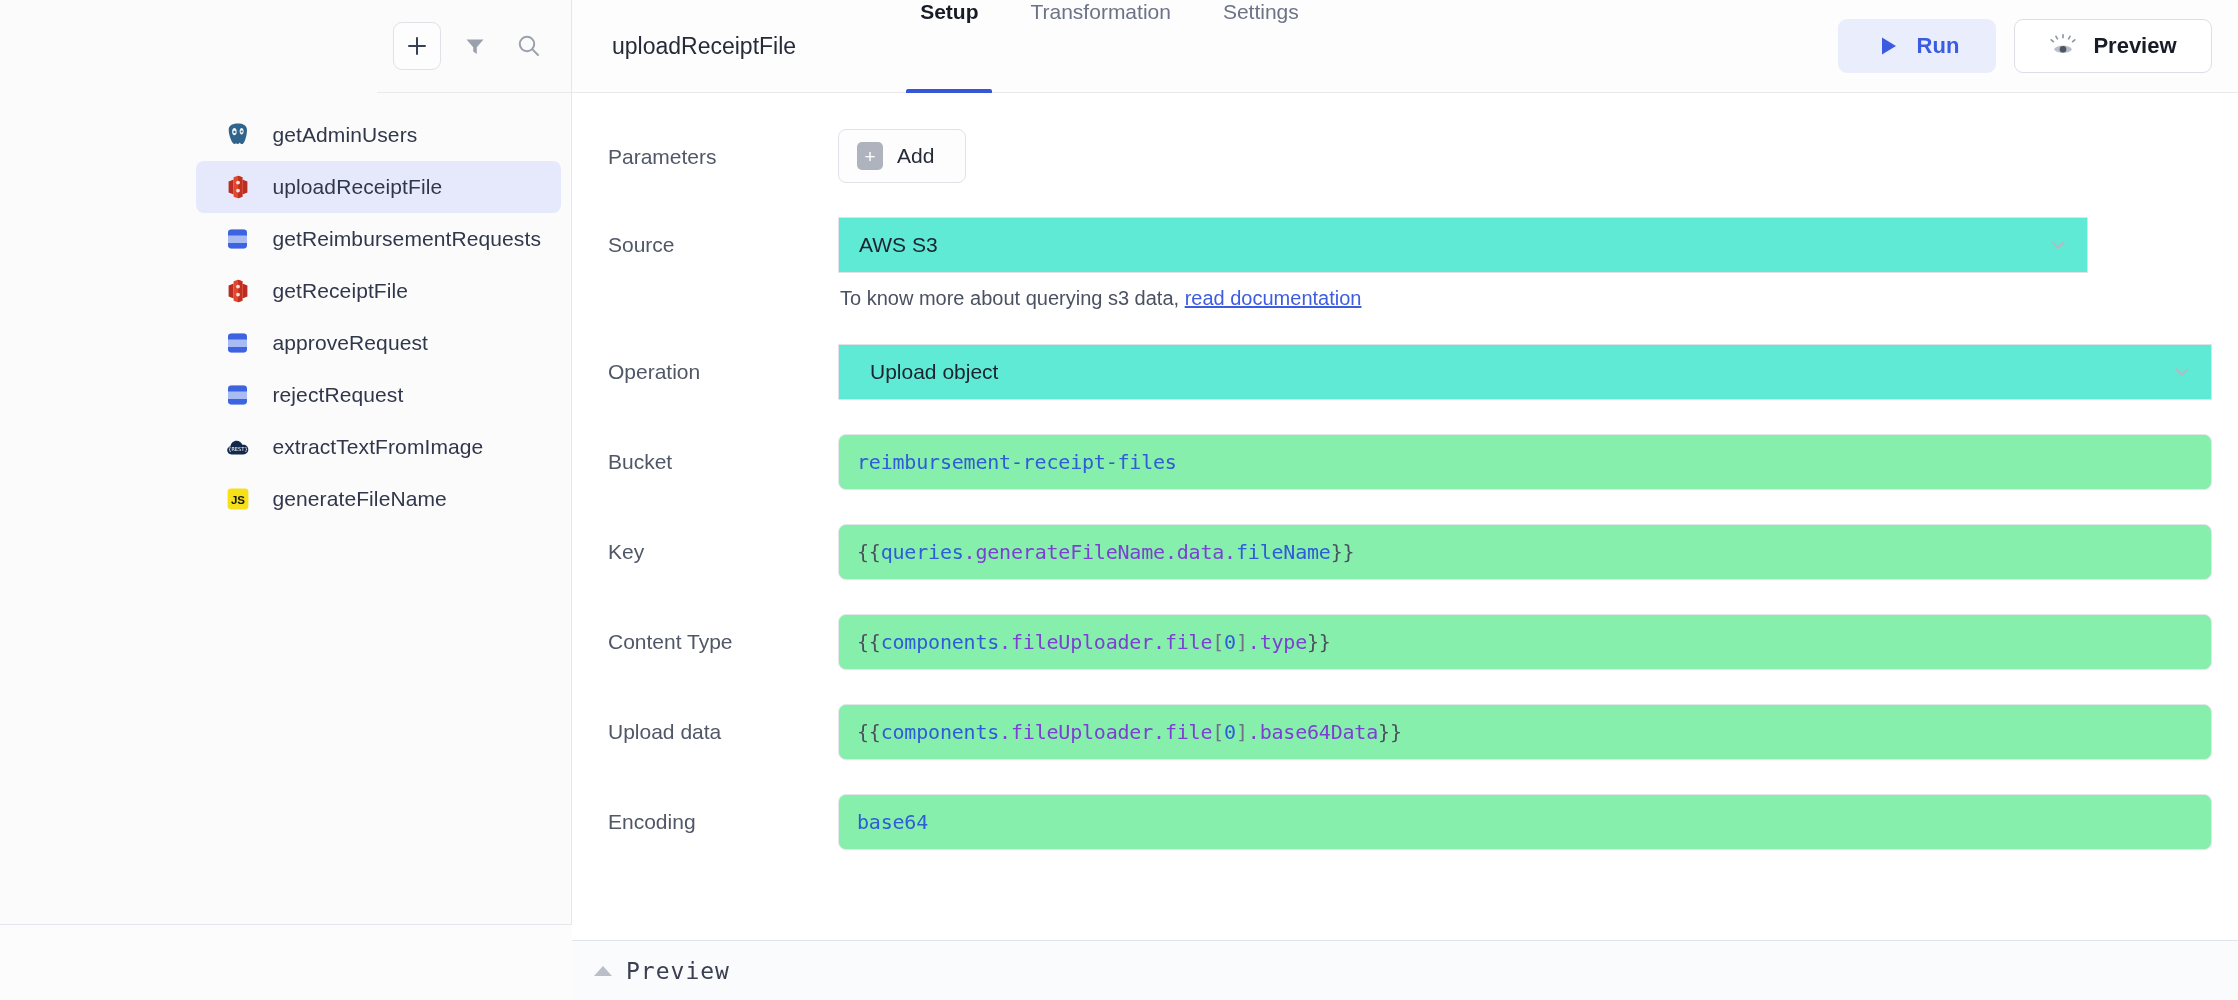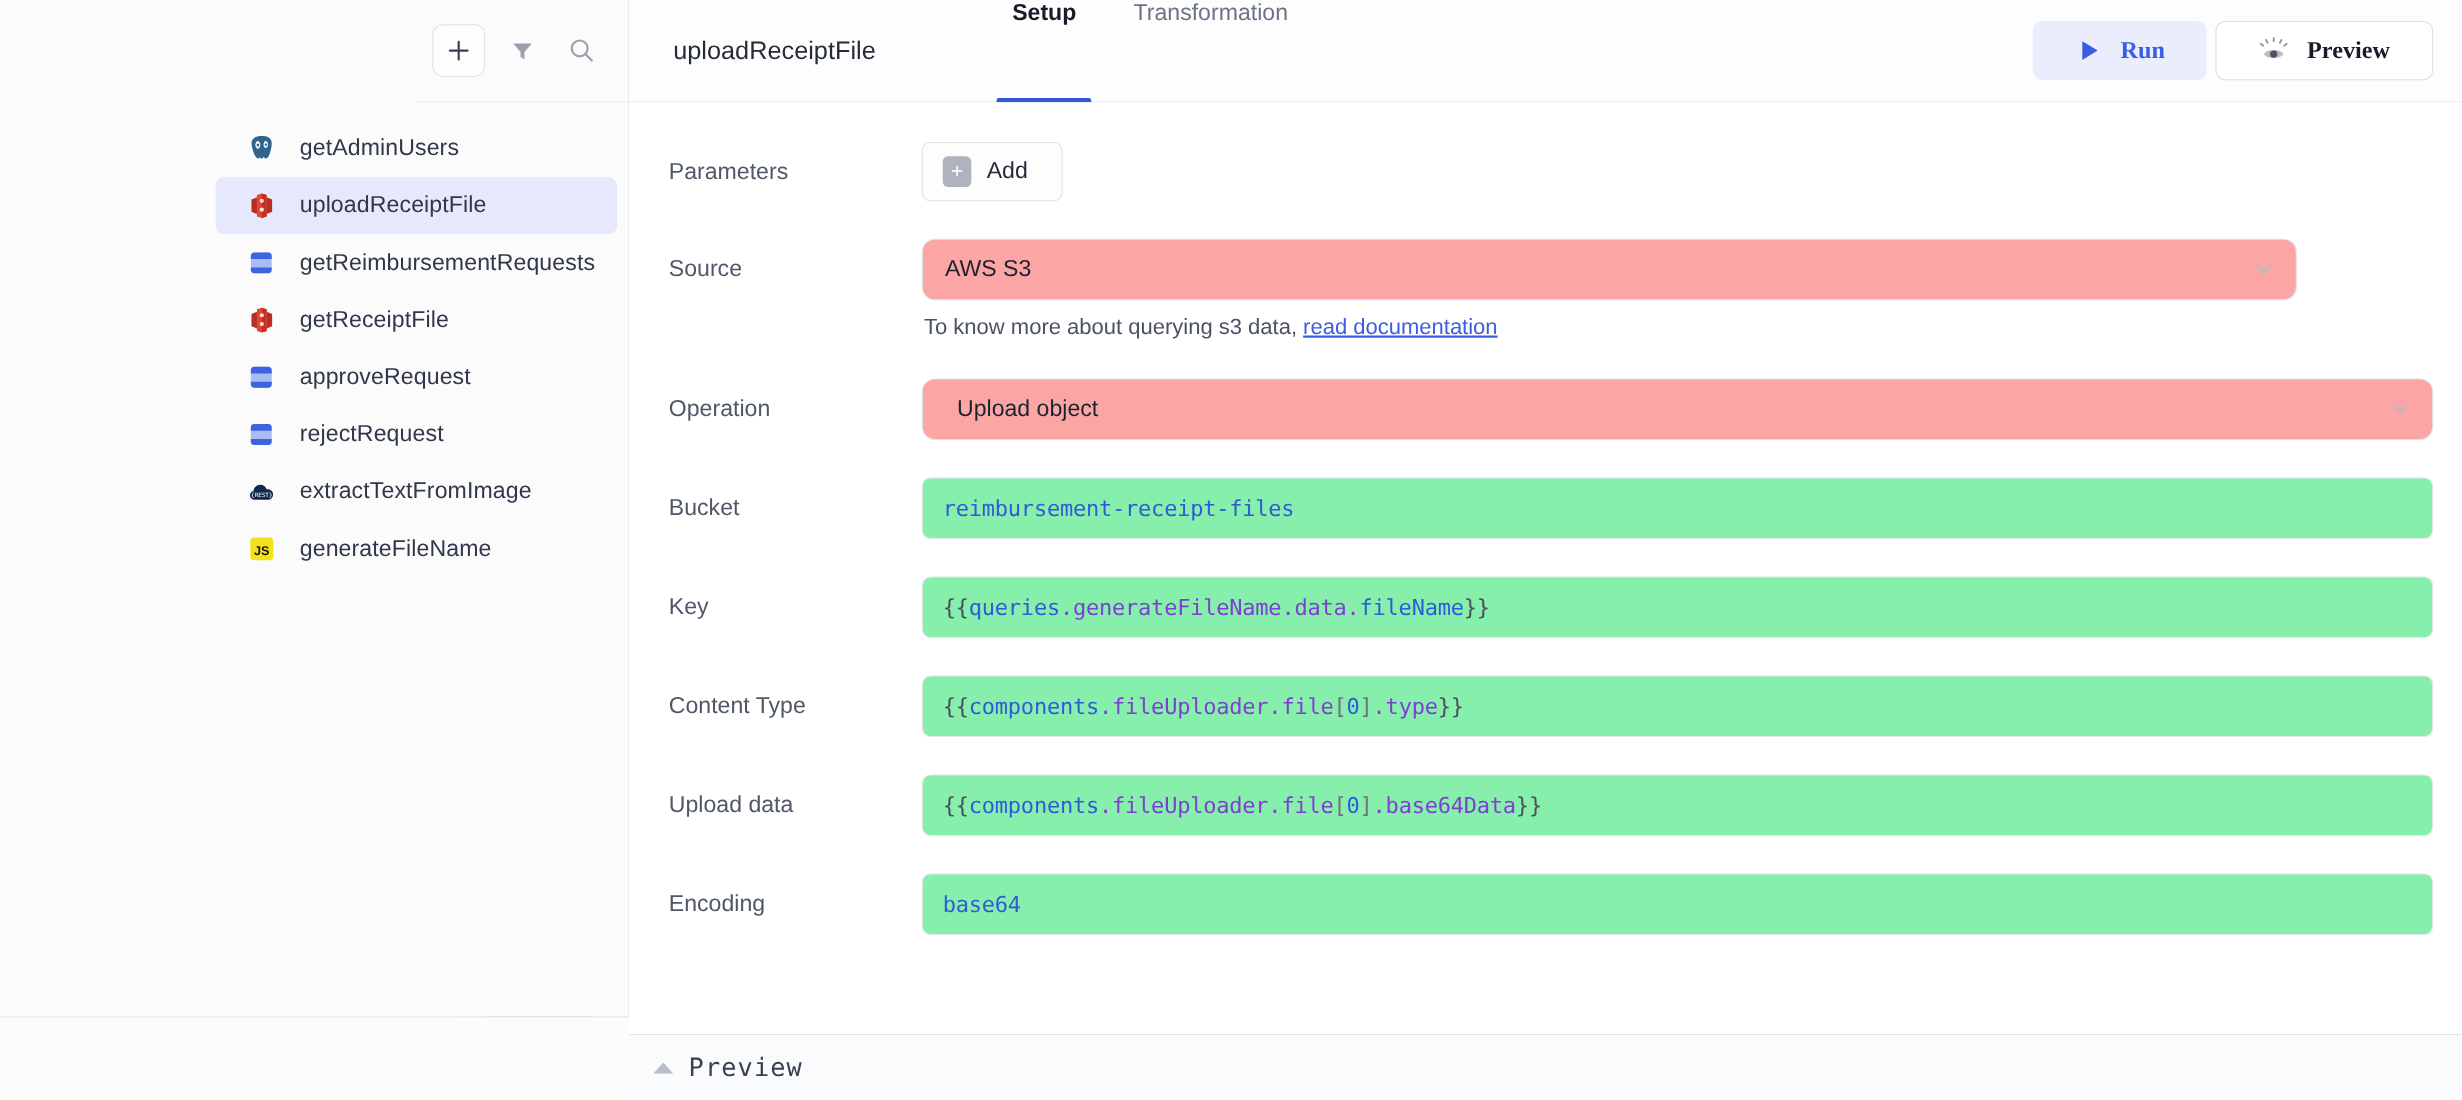--- a/index.html
+++ b/index.html
@@ -94,21 +94,21 @@
     padding: 0 26px; font-size: 21px; color: #6b7385;
     cursor: pointer; position: relative; white-space: nowrap;
   }
   .tab.active { color: #181c27; font-weight: 700; }
   .tab.active::after {
     content: ""; position: absolute; left: 12px; right: 12px; bottom: 0;
     height: 4px; background: #3755d8; border-radius: 2px 2px 0 0;
   }
 
   .header-spacer { flex: 1 1 auto; }
-  .header-actions { display: flex; align-items: center; gap: 8px; font-family: Liberation Serif, serif; }
+  .header-actions { display: flex; align-items: center; gap: 18px; }
   .btn-run {
     height: 54px; min-width: 158px;
     background: #eaeefc; border: none; border-radius: 9px;
     display: flex; align-items: center; justify-content: center; gap: 16px;
     padding: 0 26px; cursor: pointer;
   }
   .btn-run .lbl { font-size: 22px; color: #3b5ce0; font-weight: 700; }
   .btn-preview {
     height: 54px; min-width: 198px;
     background: #fff; border: 1px solid #dcdfe6; border-radius: 9px;
@@ -142,22 +142,22 @@
     padding: 0 18px; cursor: pointer;
   }
   .add-plus-box {
     width: 26px; height: 28px; border-radius: 5px; background: #aeb3bd;
     display: flex; align-items: center; justify-content: center;
     color: #fff; font-size: 19px; line-height: 1;
   }
   .add-btn .lbl { font-size: 21px; color: #262b38; }
 
   .select-box {
-    height: 56px; border: 1px solid #dfe2e7; border-radius: 12px;
-    background: #fca5a5; display: flex; align-items: center;
+    height: 56px; border: 1px solid #dfe2e7; border-radius: 1px;
+    background: #5eead4; display: flex; align-items: center;
     padding: 0 18px 0 20px; cursor: pointer;
   }
   .select-box .val { font-size: 21px; color: #1d2230; flex: 1 1 auto; }
   .select-source { width: 1250px; }
   .select-op { width: 100%; padding-left: 31px; }
 
   .hint {
     margin-top: 14px; font-size: 20px; color: #4a5162; padding-left: 2px;
   }
   .hint a { color: #3d5ce0; text-decoration: underline; }
@@ -341,20 +341,23 @@
     <div class="main-header">
       <div class="query-title">uploadReceiptFile</div>
 
       <div class="tabs">
         <div class="tab active">
           <span>Setup</span>
         </div>
         <div class="tab">
           <span>Transformation</span>
         </div>
+        <div class="tab">
+          <span>Settings</span>
+        </div>
       </div>
 
       <div class="header-spacer"></div>
 
       <div class="header-actions">
         <div class="btn-run">
           <svg width="26" height="26" viewBox="0 0 26 26">
             <path d="M7 4.4 L21 13 L7 21.6 Z" fill="#3b5ce0"></path>
           </svg>
           <span class="lbl">Run</span>

